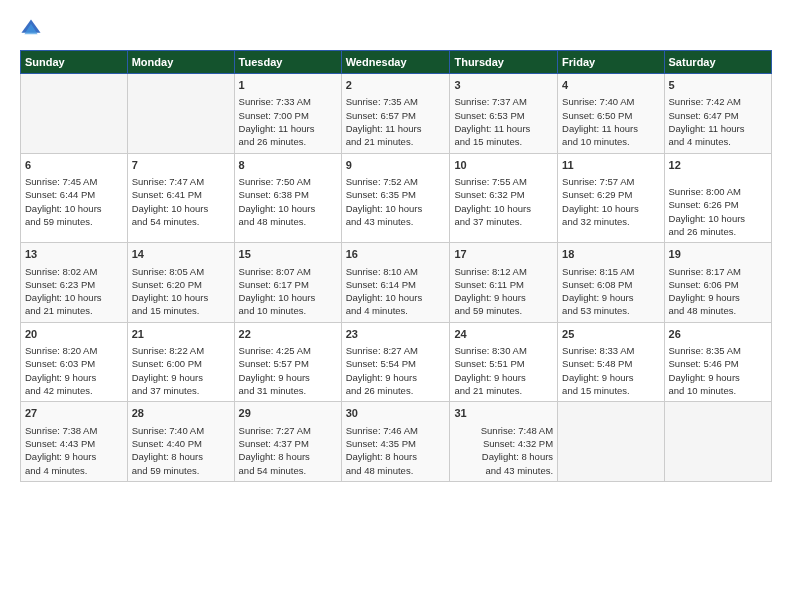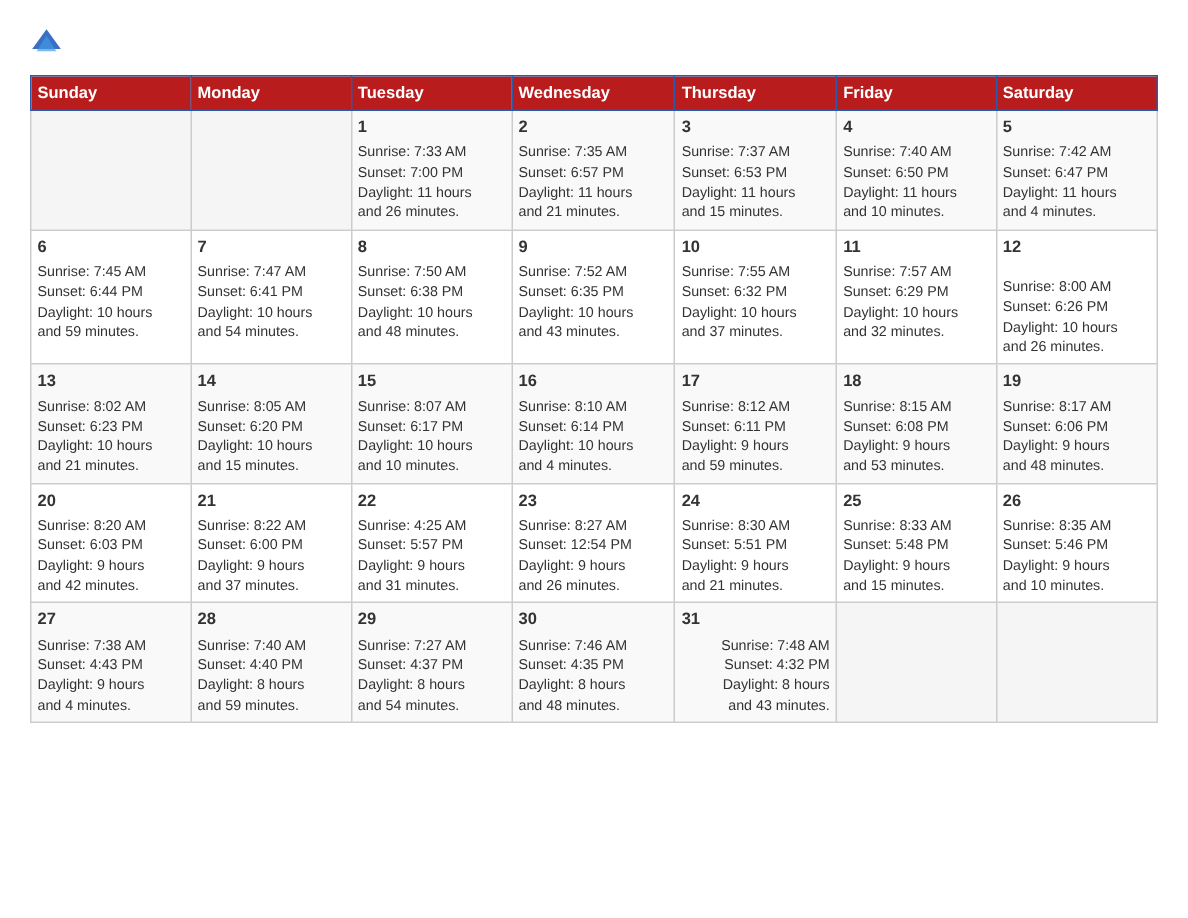--- a/index.html
+++ b/index.html
@@ -41,21 +41,21 @@
     .title-block p {
       font-size: 13px;
       color: #444;
     }
     .calendar {
       width: 100%;
       border-collapse: collapse;
       font-size: 10px;
     }
     .calendar thead th {
-      background: #b91c1c;
+      background: #14532d;
       color: #fff;
       padding: 5px 4px;
       text-align: left;
       font-size: 11px;
       font-weight: bold;
       border: 1px solid #2a5aaa;
       margin-left: 38px;
     }
     .calendar tbody td {
       vertical-align: top;
@@ -277,21 +277,21 @@
           <td>
             <span class="day-number">22</span>
             <div class="day-info" style="white-space: pre-line;">Sunrise: 4:25 AM
 Sunset: 5:57 PM
 Daylight: 9 hours
 and 31 minutes.</div>
           </td>
           <td>
             <span class="day-number">23</span>
             <div class="day-info" style="white-space: pre-line;">Sunrise: 8:27 AM
-Sunset: 12:54 PM
+Sunset: 5:54 PM
 Daylight: 9 hours
 and 26 minutes.</div>
           </td>
           <td>
             <span class="day-number">24</span>
             <div class="day-info" style="white-space: pre-line;">Sunrise: 8:30 AM
 Sunset: 5:51 PM
 Daylight: 9 hours
 and 21 minutes.</div>
           </td>

